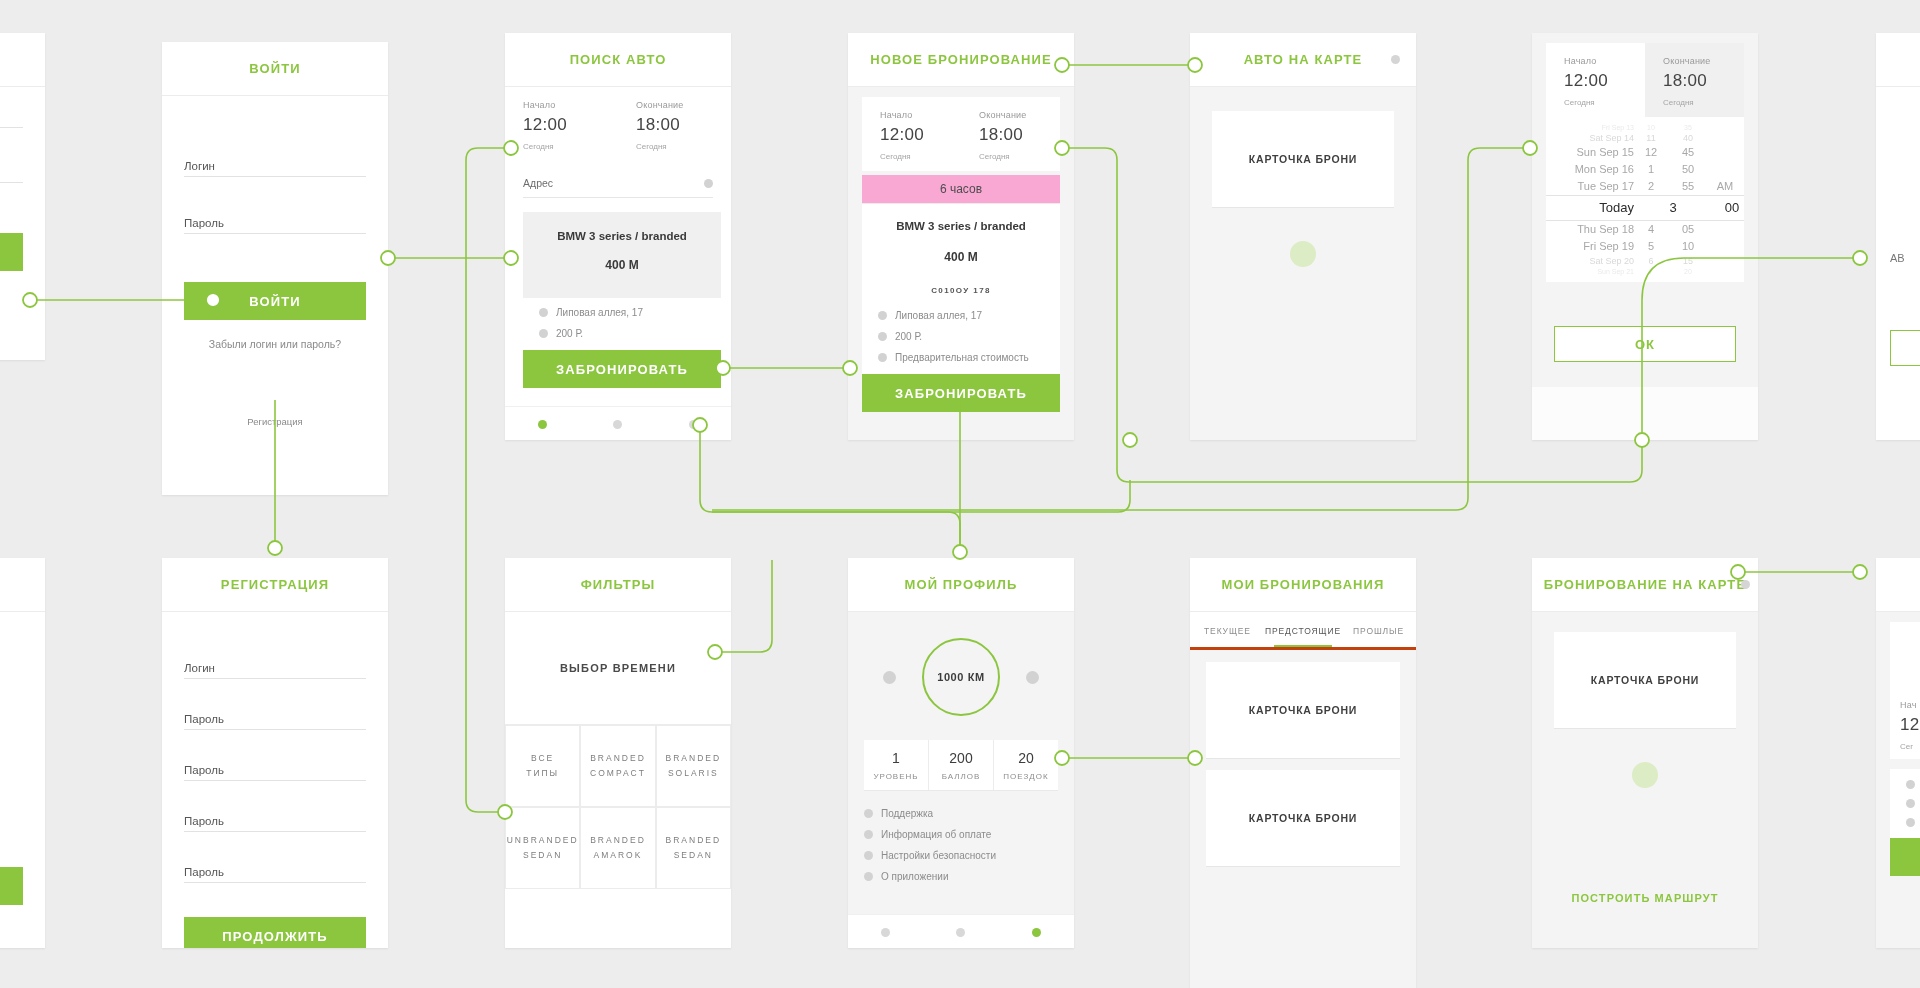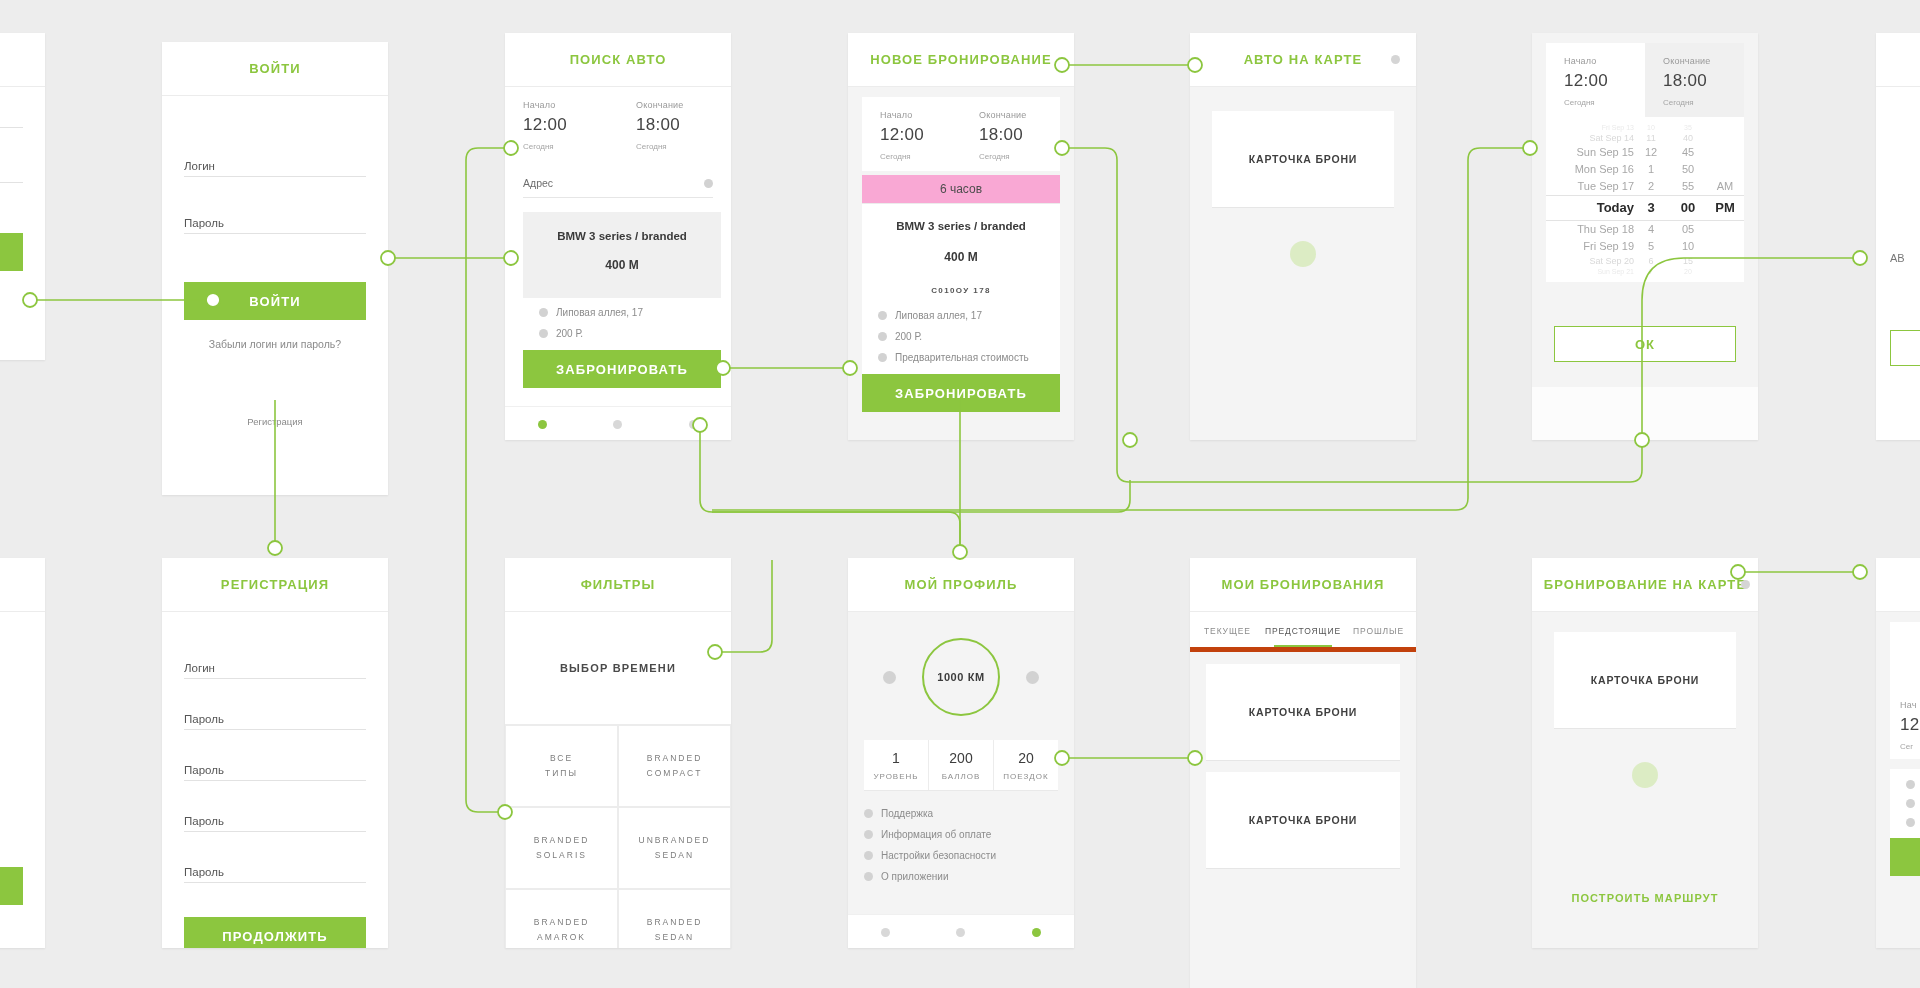--- a/index.html
+++ b/index.html
@@ -79,26 +79,26 @@
     position:absolute;width:5px;background:#fff;border-radius:3px;
   }
 
   
   .picker{background:#fff;margin:0 14px;padding:6px 0;}
   .pkrow{display:flex;font-size:11px;color:#a8a8a8;line-height:17px;}
   .pk-d{flex:0 0 88px;text-align:right;}
   .pk-h{flex:0 0 34px;text-align:center;}
   .pk-m{flex:0 0 40px;text-align:center;}
   .pk-ap{flex:0 0 34px;text-align:center;}
-  .pkrow.now{color:#2b2b2b;font-size:13px;line-height:24px;border-top:1px solid #e3e3e3;border-bottom:1px solid #e3e3e3;font-weight:bold;}
+  .pkrow.now{color:#2b2b2b;font-size:13px;line-height:24px;border-top:1px solid #e3e3e3;border-bottom:1px solid #e3e3e3;font-weight:normal;gap:22px;}
   .pkrow.fade1{opacity:.45;font-size:9px;line-height:12px;}
   .pkrow.fade2{opacity:.25;font-size:7px;line-height:9px;}
 
   
-  .fgrid{display:grid;grid-template-columns:1fr 1fr;}
+  .fgrid{display:grid;grid-template-columns:1fr 1fr 1fr;}
   .fcell{
     border:1px solid #ececec;height:80px;background:#fff;
     display:flex;align-items:center;justify-content:center;text-align:center;
     font-size:8.5px;color:#7d7d7d;letter-spacing:2px;line-height:15px;
   }
   .ftime{
     background:#fff;border-bottom:1px solid #ececec;height:112px;
     display:flex;align-items:center;justify-content:center;
     font-size:11px;color:#4a4a4a;letter-spacing:1.2px;font-weight:bold;
   }
@@ -109,21 +109,21 @@
     display:flex;align-items:center;justify-content:center;
     font-size:11px;font-weight:bold;color:#3c3c3c;letter-spacing:.6px;
   }
   .statbox{display:flex;margin:0 16px;background:#fff;border-bottom:1px solid #e9e9e9;}
   .statcell{flex:1;text-align:center;padding:10px 0 9px;border-right:1px solid #ececec;}
   .statcell:last-child{border-right:none;}
   .st-n{font-size:14px;color:#3d3d3d;}
   .st-l{font-size:8px;color:#8d8d8d;letter-spacing:1px;margin-top:6px;}
 
   
-  .tabs{display:flex;background:#fff;border-bottom:5px solid #c2410c;}
+  .tabs{display:flex;background:#fff;border-bottom:3px solid #c2410c;}
   .tab{flex:1;text-align:center;font-size:8.5px;color:#8c8c8c;letter-spacing:.9px;padding:14px 0 11px;position:relative;}
   .tab.active{color:#555;}
   .tab.active:after{content:"";position:absolute;left:12%;right:12%;bottom:0;height:2px;background:#8cc63f;}
 
   .bookcard{background:#fff;margin:12px 16px;height:96px;display:flex;align-items:center;justify-content:center;font-size:10.5px;font-weight:bold;color:#3f3f3f;letter-spacing:.8px;box-shadow:0 1px 0 #e6e6e6;}
 
   .pager{position:absolute;left:0;right:0;bottom:0;height:34px;background:#fff;display:flex;align-items:center;justify-content:space-around;border-top:1px solid #f0f0f0;}
   .pgdot{width:9px;height:9px;border-radius:50%;background:#d8d8d8;}
   .pgdot.on{background:#8cc63f;}
 

